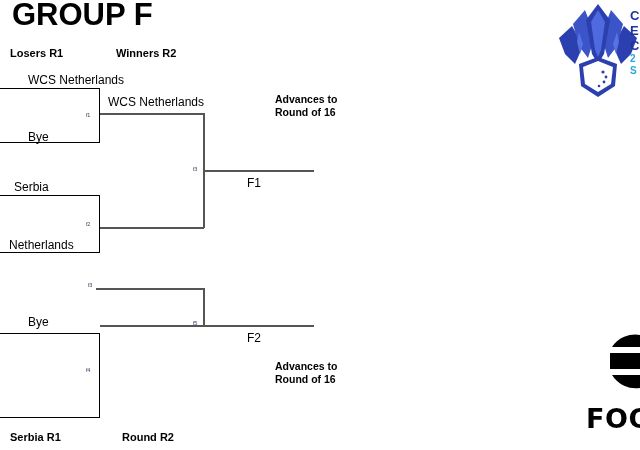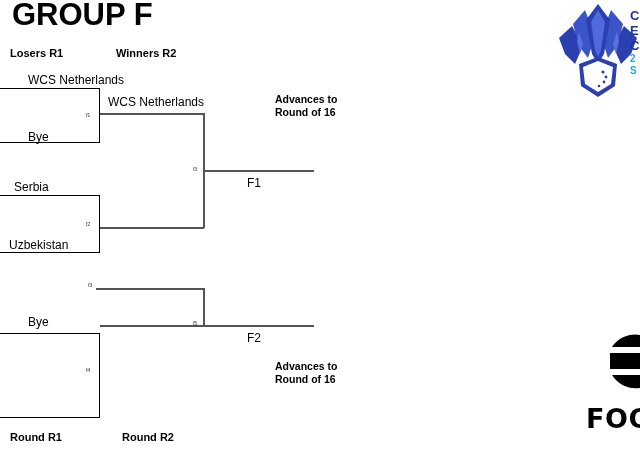--- a/index.html
+++ b/index.html
@@ -74,36 +74,36 @@
   .cw-line{font-size:13px;font-weight:bold;color:#2033a0;line-height:15px;white-space:nowrap;}
   .cw-sub{font-size:10px;font-weight:bold;color:#2aa8d8;line-height:12px;white-space:nowrap;}
 </style>
 </head>
 <body>
 
 <div class="abs" id="page-title">GROUP F</div>
 
 <div class="abs round-header" id="hdr-winners-r1">Losers R1</div>
 <div class="abs round-header" id="hdr-winners-r2">Winners R2</div>
-<div class="abs round-header" id="hdr-losers-r1">Round R1</div>
+<div class="abs round-header" id="hdr-losers-r1">Serbia R1</div>
 <div class="abs round-header" id="hdr-losers-r2">Round R2</div>
 
 <div class="abs team-label" style="left:28px; top:73px;">WCS Netherlands</div>
 
 <div class="abs bracket-box open-left" id="box-wr1-m1" style="left:-2px; top:88px; width:102px; height:55px;"></div>
 
 <div class="abs team-label" style="left:28px; top:130px;">Bye</div>
 
 <div class="abs match-id" style="left:86px; top:112px;">f1</div>
 
 <div class="abs team-label" style="left:14px; top:180px;">Serbia</div>
 
 <div class="abs bracket-box open-left" id="box-wr1-m2" style="left:-2px; top:195px; width:102px; height:58px;"></div>
 
-<div class="abs team-label" style="left:9px; top:238px;">Uzbekistan</div>
+<div class="abs team-label" style="left:9px; top:238px;">Netherlands</div>
 
 <div class="abs match-id" style="left:86px; top:221px;">f2</div>
 
 <div class="abs team-label" style="left:108px; top:95px;">WCS Netherlands</div>
 
 <div class="abs hline" style="left:100px; top:113px; width:104px;"></div>
 
 <div class="abs hline" style="left:100px; top:227px; width:104px;"></div>
 
 <div class="abs vline" style="left:203px; top:113px; height:115px;"></div>

